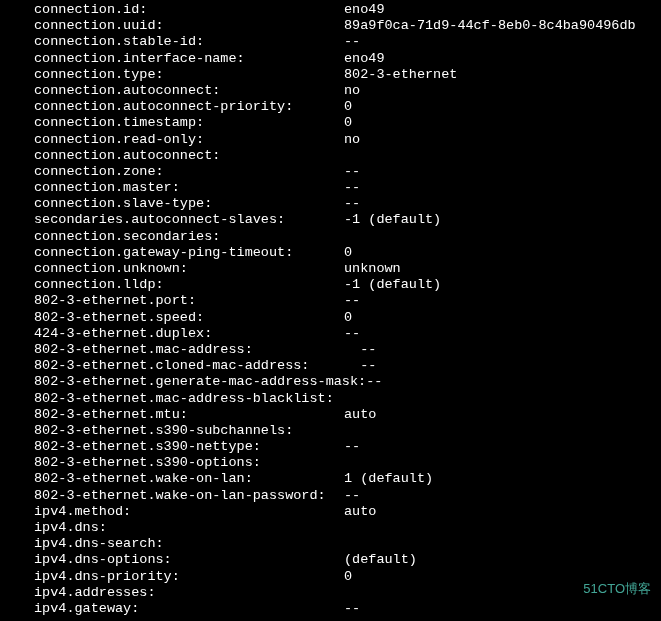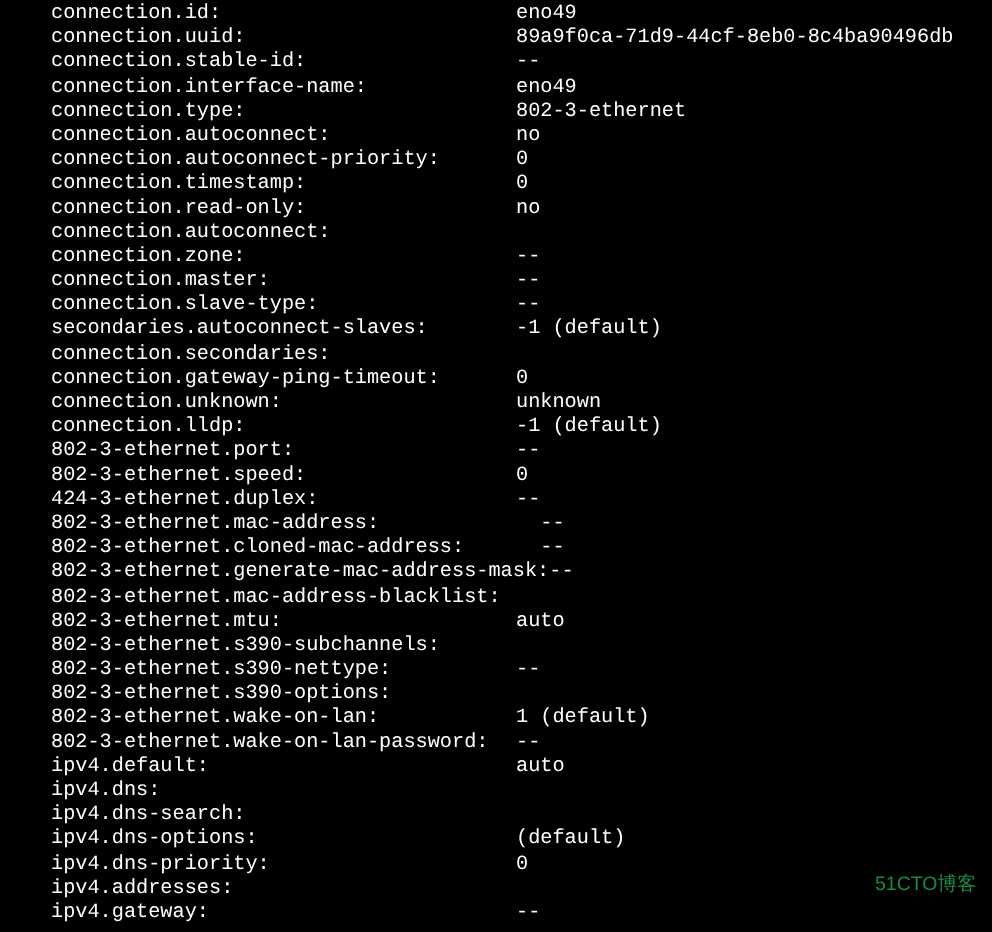--- a/index.html
+++ b/index.html
@@ -29,21 +29,21 @@
       width: 310px;
       white-space: pre;
     }
     .val {
       white-space: pre;
     }
     .watermark {
       position: absolute;
       right: 10px;
       bottom: 24px;
-      color: #22c55e;
+      color: #5eead4;
       font-family: Arial, sans-serif;
       font-size: 13px;
       opacity: 0.7;
     }
   </style>
 </head>
 <body>
 
 <div id="terminal">
     <div class="row"><span class="key">connection.id:</span><span class="val">eno49</span></div>
@@ -70,21 +70,21 @@
     <div class="row"><span class="key">802-3-ethernet.mac-address:</span><span class="val">  --</span></div>
     <div class="row"><span class="key">802-3-ethernet.cloned-mac-address:</span><span class="val">  --</span></div>
     <div class="row"><span class="key">802-3-ethernet.generate-mac-address-mask:--</span><span class="val"></span></div>
     <div class="row"><span class="key">802-3-ethernet.mac-address-blacklist:</span><span class="val"></span></div>
     <div class="row"><span class="key">802-3-ethernet.mtu:</span><span class="val">auto</span></div>
     <div class="row"><span class="key">802-3-ethernet.s390-subchannels:</span><span class="val"></span></div>
     <div class="row"><span class="key">802-3-ethernet.s390-nettype:</span><span class="val">--</span></div>
     <div class="row"><span class="key">802-3-ethernet.s390-options:</span><span class="val"></span></div>
     <div class="row"><span class="key">802-3-ethernet.wake-on-lan:</span><span class="val">1 (default)</span></div>
     <div class="row"><span class="key">802-3-ethernet.wake-on-lan-password:</span><span class="val">--</span></div>
-    <div class="row"><span class="key">ipv4.default:</span><span class="val">auto</span></div>
+    <div class="row"><span class="key">ipv4.method:</span><span class="val">auto</span></div>
     <div class="row"><span class="key">ipv4.dns:</span><span class="val"></span></div>
     <div class="row"><span class="key">ipv4.dns-search:</span><span class="val"></span></div>
     <div class="row"><span class="key">ipv4.dns-options:</span><span class="val">(default)</span></div>
     <div class="row"><span class="key">ipv4.dns-priority:</span><span class="val">0</span></div>
     <div class="row"><span class="key">ipv4.addresses:</span><span class="val"></span></div>
     <div class="row"><span class="key">ipv4.gateway:</span><span class="val">--</span></div>
   </div>
 <div class="watermark">51CTO博客</div>
 
 </body></html>

